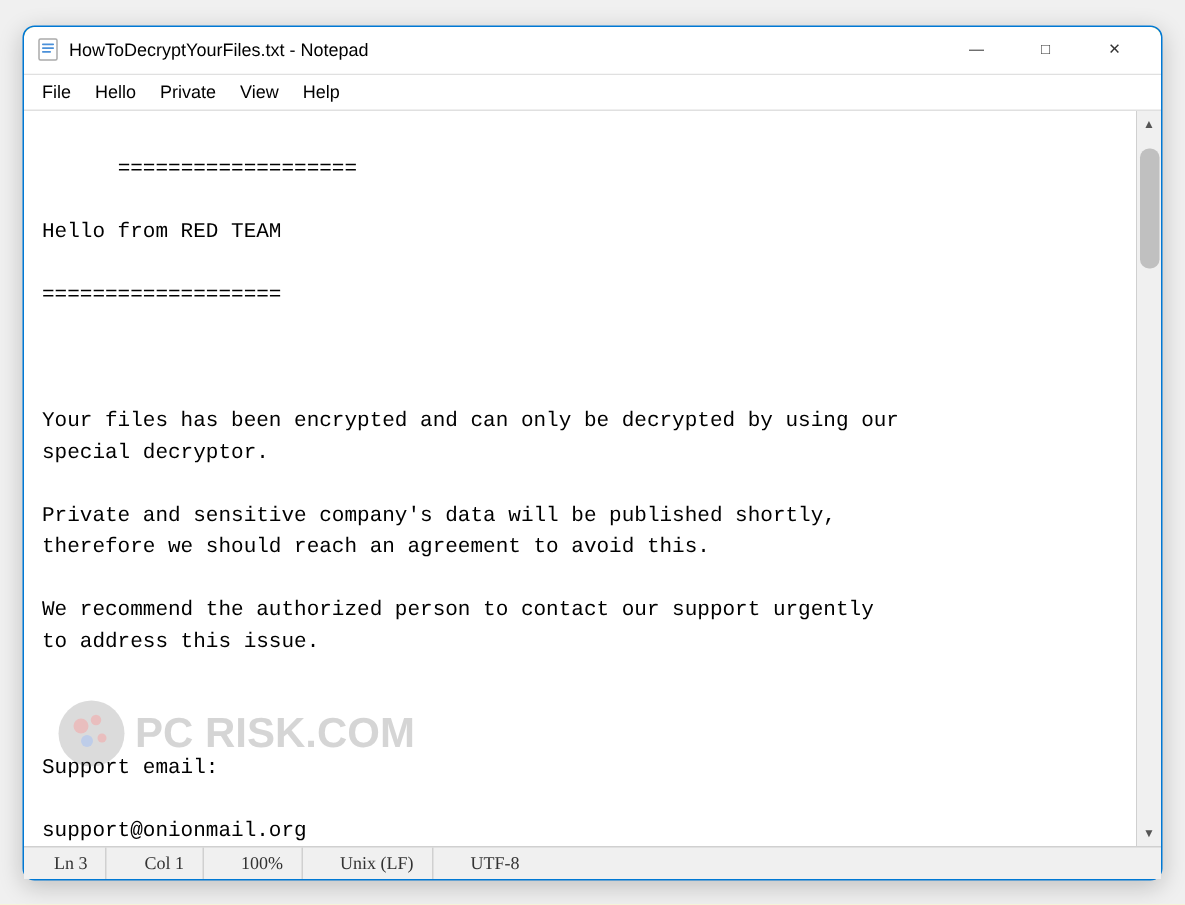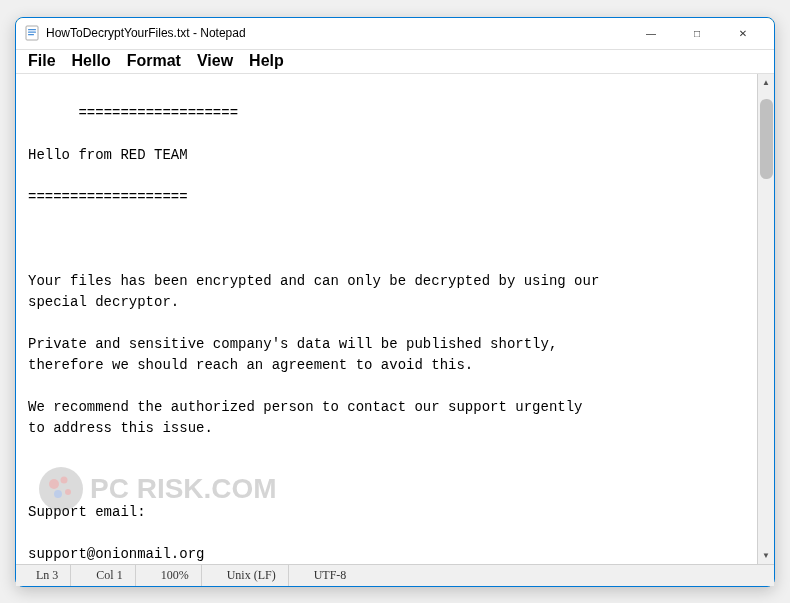--- a/index.html
+++ b/index.html
@@ -88,25 +88,24 @@
       height: 24px;
       background: #ffffff;
       display: flex;
       align-items: center;
       padding: 0 4px;
       border-bottom: 1px solid #e0e0e0;
     }
 
     .menu-item {
       padding: 2px 8px;
-      font-size: 16px;
+      font-size: 12px;
       color: #000;
       cursor: pointer;
       border-radius: 3px;
-      font-weight: bold;
     }
 
     .text-content {
       flex: 1;
       padding: 8px 12px;
       overflow-y: auto;
       font-family: 'Courier New', Courier, monospace;
       font-size: 14px;
       color: #000;
       line-height: 1.5;
@@ -231,21 +230,21 @@
     <div class="titlebar-controls">
       <button class="win-btn">—</button>
       <button class="win-btn">□</button>
       <button class="win-btn close">✕</button>
     </div>
   </div>
 
   <div class="menubar">
     <div class="menu-item">File</div>
     <div class="menu-item">Hello</div>
-    <div class="menu-item">Format</div>
+    <div class="menu-item">Private</div>
     <div class="menu-item">View</div>
     <div class="menu-item">Help</div>
   </div>
 
   <div class="editor-wrapper">
     <div class="text-content">
       <span>===================
 
 Hello from RED TEAM
 

